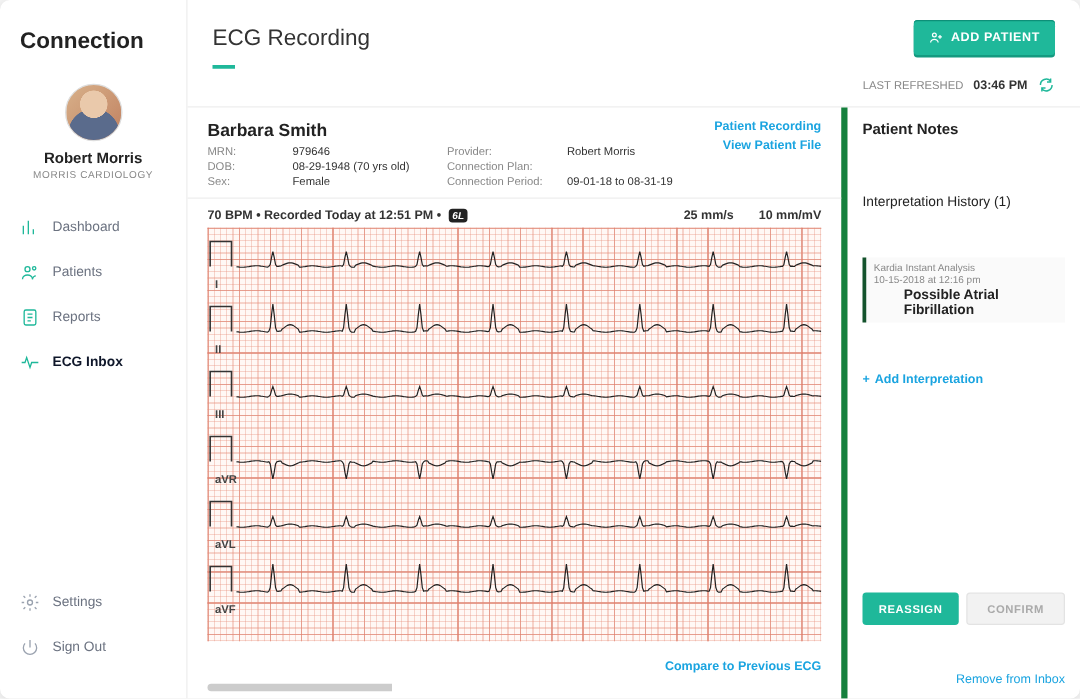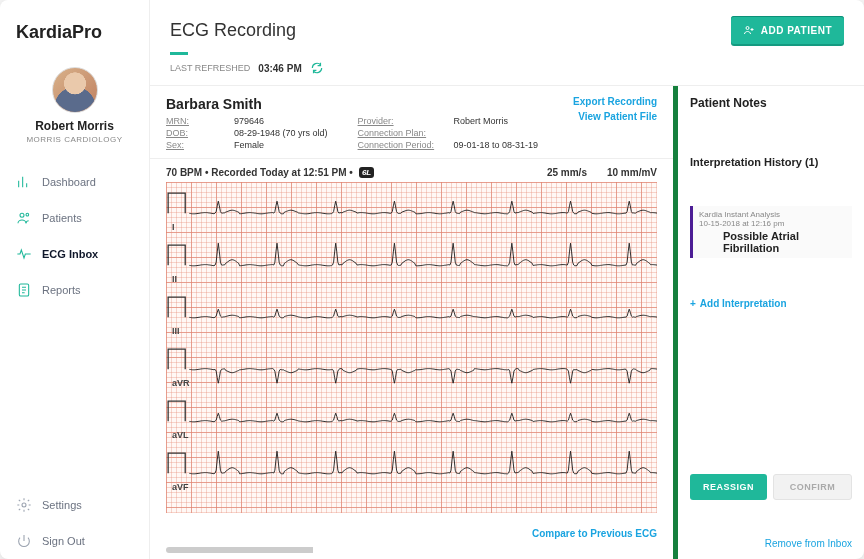--- a/index.html
+++ b/index.html
@@ -10,43 +10,43 @@
   .logo { font-weight: 700; font-size: 18px; padding: 22px 16px 16px; }
   .user-card { text-align: center; padding: 8px 10px 14px; }
   .avatar { width: 46px; height: 46px; border-radius: 50%; background: linear-gradient(135deg,#d8b18a,#c08060); margin: 0 auto 6px; border: 1px solid #ddd; position: relative; overflow:hidden; }
   .avatar::after{content:"";position:absolute;inset:0;background:radial-gradient(circle at 50% 35%,#eac9ab 30%,transparent 31%),radial-gradient(circle at 50% 90%,#5a6b8c 45%,transparent 46%);}
   .user-name { font-size: 12px; font-weight: 700; color: #222; }
   .user-pract { font-size: 8px; letter-spacing: .5px; color: #888; text-transform: uppercase; margin-top: 2px; }
   .nav { padding-top: 6px; flex: 1; }
   .nav-item { display: flex; align-items: center; gap: 10px; padding: 10px 16px; font-size: 11px; color: #6b7280; cursor: pointer; }
   .nav-item.active { color: #0f172a; font-weight: 700; }
   .nav-icon { width: 16px; height: 16px; stroke: #1fb89a; fill: none; stroke-width: 1.6; }
-  .nav-bottom { padding-bottom: 0; }
+  .nav-bottom { padding-bottom: 23px; }
   .nav-bottom .nav-item { color: #6b7280; font-size: 11px; }
   .nav-bottom .nav-icon { stroke: #9aa2af; }
   
   .main { flex: 1; display: flex; flex-direction: column; min-width: 0; }
   .topbar { display: flex; align-items: center; padding: 16px 20px 4px; gap: 10px; }
   .page-title { font-size: 18px; font-weight: 400; color: #333; }
   .title-under { width: 18px; height: 3px; background: #1fb89a; margin: 4px 0 0 20px; }
   .top-actions { margin-left: auto; display: flex; align-items: center; gap: 10px; }
   .btn-add { background: #1fb89a; color: #fff; border: none; padding: 8px 12px; font-size: 10px; font-weight: 700; letter-spacing: .5px; border-radius: 3px; display: flex; align-items: center; gap: 6px; cursor: pointer; box-shadow: 0 1px 0 #0d8f78 inset, 0 2px 0 #149a80; justify-content: flex-end; }
-  .refresh-row { display:flex; align-items:center; gap:8px; padding: 6px 20px 10px; font-size: 9px; color:#888; }
+  .refresh-row { display:flex; justify-content:flex-end; align-items:center; gap:8px; padding: 6px 20px 10px; font-size: 9px; color:#888; }
   .refresh-time { font-weight: 700; color:#333; font-size: 10px; }
   .refresh-icon { width:14px;height:14px;stroke:#1fb89a;fill:none;stroke-width:2; cursor:pointer;}
   .content { flex:1; display:flex; min-height:0; border-top:1px solid #eee;}
   
   .center { flex:1; min-width:0; display:flex; flex-direction:column; border-right:5px solid #15803d; }
   .patient-head { padding: 10px 16px 8px; border-bottom:1px solid #eee; font-size:10px; color:#555; }
   .ph-row1 { display:flex; align-items:flex-start; }
   .ph-name { font-size: 14px; font-weight:700; color:#222; margin-bottom:4px; }
   .ph-grid { display:flex; gap:30px; }
   .ph-col { display:flex; flex-direction:column; gap:2px; }
   .ph-line { display:flex; gap:6px; }
-  .ph-k { color:#888; font-size:9px; min-width:62px;text-decoration:underline; }
+  .ph-k { color:#888; font-size:9px; min-width:62px; }
   .ph-v { color:#333; font-size:9px; font-weight:500; }
   .ph-links { margin-left:auto; text-align:right; display:flex; flex-direction:column; gap:4px;}
   .link-a { color:#1aa4e0; font-size:10px; font-weight:600; cursor:pointer; }
   .rec-bar { display:flex; align-items:center; gap:6px; padding: 8px 16px 4px; font-size:10px; color:#333; font-weight:700;}
   .rec-bar .badge { background:#222; color:#fff; border-radius:3px; font-size:8px; padding:1px 3px; font-style:italic;}
   .rec-bar .spacer { flex:1; }
   
   .ecg-wrap { flex:1; overflow:hidden; padding: 0 16px 6px; }
   .ecg-area { position:relative; width:100%; height:100%; background:
       repeating-linear-gradient(to right, rgba(230,140,120,.35) 0 1px, transparent 1px 5px),
@@ -58,39 +58,39 @@
   .lead { position:absolute; left:0; right:0; height:52px; }
   .lead svg { width:100%; height:100%; }
   .lead-label { position:absolute; left:6px; bottom:2px; font-size:9px; color:#444; font-weight:600;}
   .cal { stroke:#333; stroke-width:1.2; fill:none; }
   .trace { stroke:#222; stroke-width:0.9; fill:none; }
   .compare-row { padding:4px 16px 6px; text-align:right; }
   .scroll-hint { height:6px; margin:0 16px 6px; background:linear-gradient(to right,#ccc 0 30%,transparent 30%); border-radius:3px;}
   
   .right { width:186px; display:flex; flex-direction:column; padding:10px 12px;gap:32px; }
   .pn-title { font-size:12px; font-weight:700; margin-bottom:14px; }
-  .ih-title { font-size:11px; font-weight:700; margin-bottom:6px; }
-  .interp-card { border-left:3px solid #4c1d95; padding:4px 6px; margin-bottom:8px; background:#fafafa;}
+  .ih-title { font-size:11px; font-weight:400; margin-bottom:6px; }
+  .interp-card { border-left:3px solid #14532d; padding:4px 6px; margin-bottom:8px; background:#fafafa;}
   .interp-src { font-size:8px; color:#888; }
   .interp-time { font-size:8px; color:#888; }
   .interp-text { font-size:11px; font-weight:600; color:#222; margin-top:2px;padding-left:24px;}
   .add-interp { color:#1aa4e0; font-size:10px; font-weight:600; cursor:pointer; display:flex; align-items:center; gap:4px;}
   .right-spacer { flex:1; }
   .btn-row { display:flex; gap:6px; margin-bottom:6px;}
   .btn-reassign { flex:1; background:#1fb89a; color:#fff; border:none; padding:7px 0; font-size:9px; font-weight:700; letter-spacing:.5px; border-radius:3px; cursor:pointer;}
   .btn-confirm { flex:1; background:#f2f2f2; color:#aaa; border:1px solid #e3e3e3; padding:7px 0; font-size:9px; font-weight:700; letter-spacing:.5px; border-radius:3px; cursor:not-allowed;}
   .remove-link { color:#1aa4e0; font-size:10px; text-align:right; cursor:pointer;}
 </style>
 </head>
 <body>
 
 <div class="app">
 
   <aside class="sidebar">
-    <div class="logo">KardiaPro</div>
+    <div class="logo">Connection</div>
 
     <div class="user-card">
       <div class="avatar"></div>
       <div class="user-name">Robert Morris</div>
       <div class="user-pract">MORRIS CARDIOLOGY</div>
     </div>
 
     <nav class="nav">
       <div class="nav-item">
         <svg class="nav-icon" viewBox="0 0 24 24">
@@ -100,32 +100,32 @@
       </div>
       <div class="nav-item">
         <svg class="nav-icon" viewBox="0 0 24 24">
             <circle cx="9" cy="8" r="3"></circle>
             <path d="M3 20c0-3 3-5 6-5s6 2 6 5"></path>
             <circle cx="17" cy="7" r="2"></circle>
             <path d="M15 20c0-2 2-4 4-4"></path>
           </svg>
         <span>Patients</span>
       </div>
-      <div class="nav-item active">
-        <svg class="nav-icon" viewBox="0 0 24 24">
-            <path d="M2 12h4l2-6 4 12 2-6h8"></path>
-          </svg>
-        <span>ECG Inbox</span>
-      </div>
       <div class="nav-item">
         <svg class="nav-icon" viewBox="0 0 24 24">
             <rect x="5" y="3" width="14" height="18" rx="2"></rect>
             <path d="M9 8h6M9 12h6M9 16h4"></path>
           </svg>
         <span>Reports</span>
+      </div>
+      <div class="nav-item active">
+        <svg class="nav-icon" viewBox="0 0 24 24">
+            <path d="M2 12h4l2-6 4 12 2-6h8"></path>
+          </svg>
+        <span>ECG Inbox</span>
       </div>
     </nav>
 
     <div class="nav-bottom">
       <div class="nav-item">
         <svg class="nav-icon" viewBox="0 0 24 24">
             <circle cx="12" cy="12" r="3"></circle>
             <path d="M12 2v3M12 19v3M4.2 4.2l2.1 2.1M17.7 17.7l2.1 2.1M2 12h3M19 12h3M4.2 19.8l2.1-2.1M17.7 6.3l2.1-2.1"></path>
           </svg>
         <span>Settings</span>
@@ -198,21 +198,21 @@
                       <span class="ph-k" style="min-width:90px">Connection Plan:</span>
                     </div>
                   <div class="ph-line">
                       <span class="ph-k" style="min-width:90px">Connection Period:</span>
                       <span class="ph-v">09-01-18 to 08-31-19</span>
                     </div>
                 </div>
               </div>
             </div>
             <div class="ph-links">
-              <a class="link-a">Export Recording</a>
+              <a class="link-a">Patient Recording</a>
               <a class="link-a">View Patient File</a>
             </div>
           </div>
         </div>
 
         <div class="rec-bar">
           <span>70 BPM • Recorded Today at 12:51 PM •</span>
           <span class="badge">6L</span>
           <span class="spacer"></span>
           <span>25 mm/s</span>

